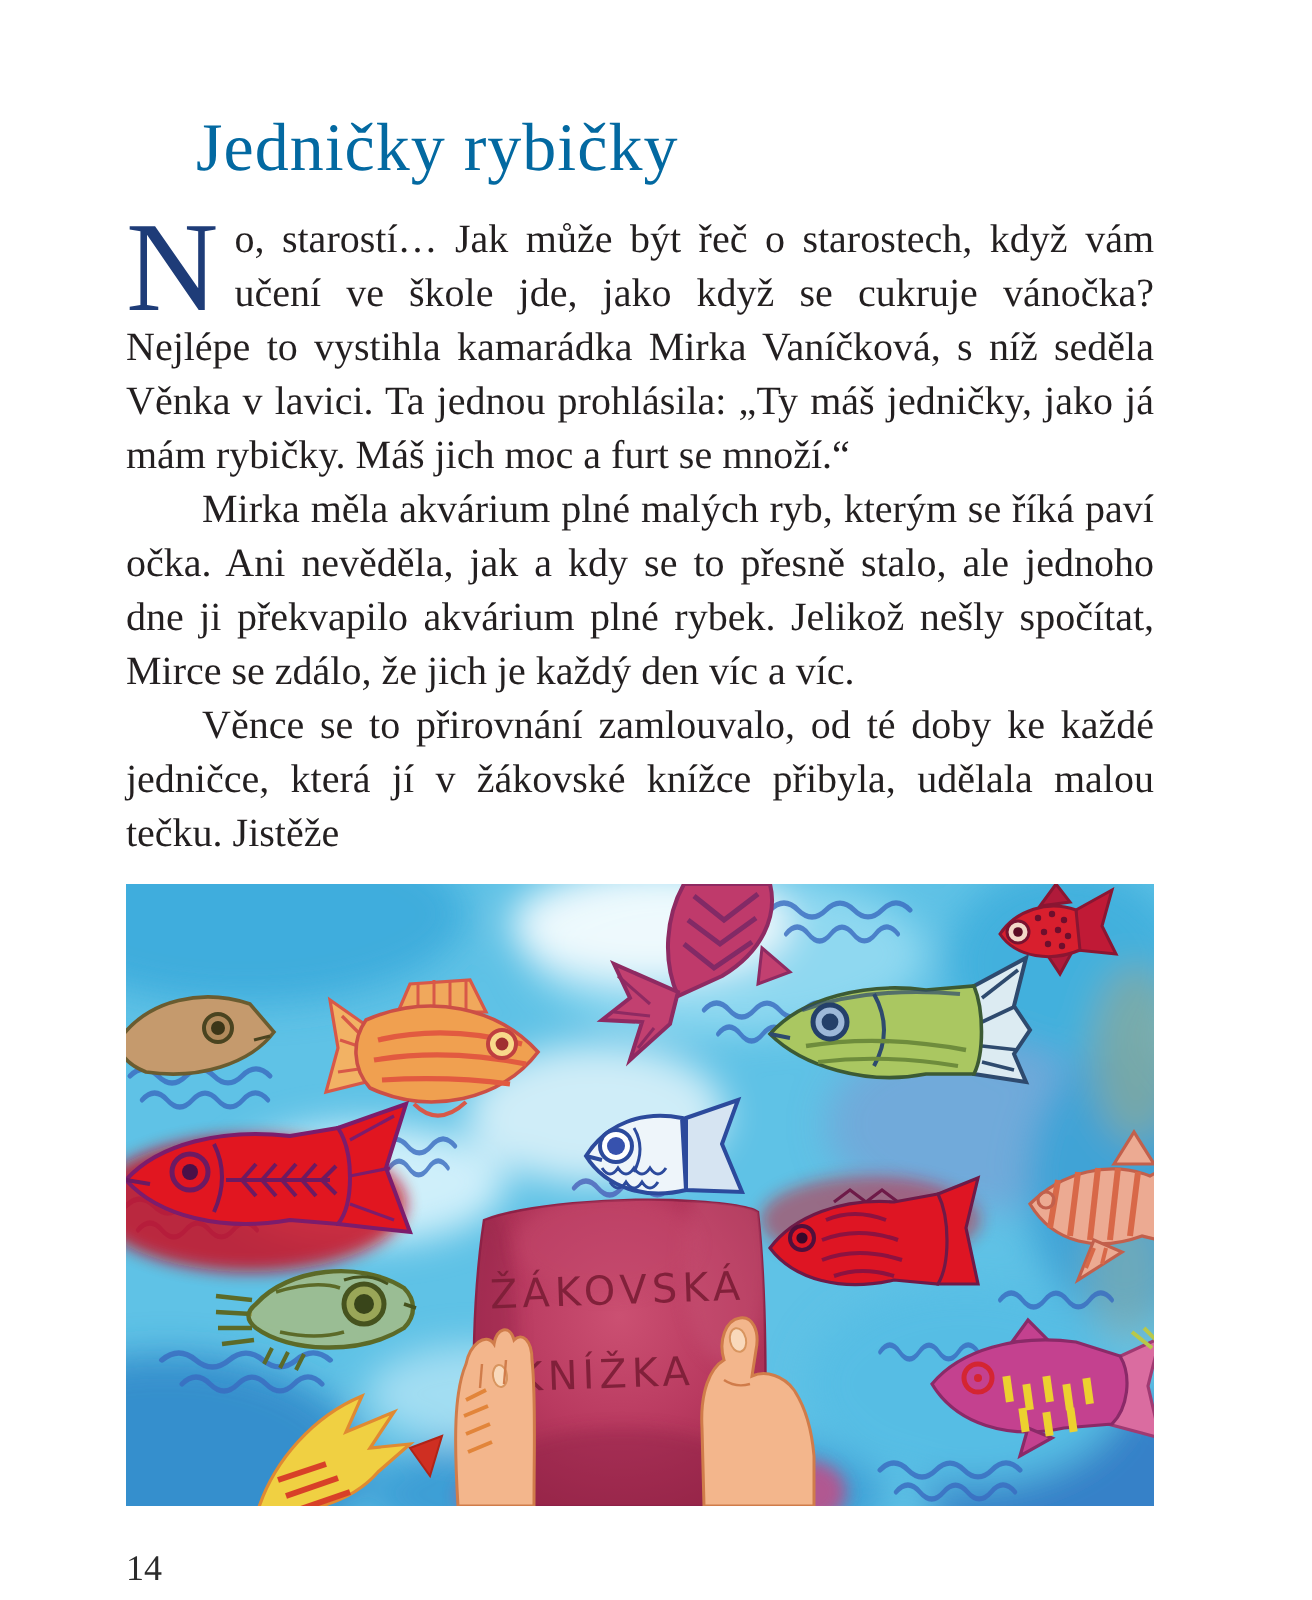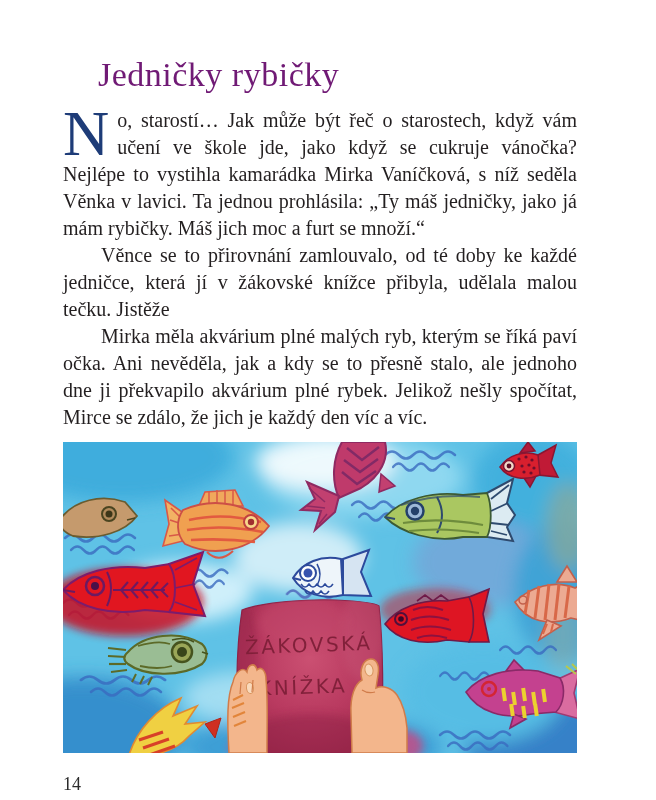--- a/index.html
+++ b/index.html
@@ -1,41 +1,41 @@
 <!DOCTYPE html>
 <html><head>
 <meta charset="utf-8">
 <style>
   html,body{margin:0;padding:0;background:#ffffff;}
   .page{position:relative;width:656px;height:800px;background:#ffffff;overflow:hidden;
         font-family:"Liberation Serif",serif;}
   .content{position:absolute;left:63px;top:0;width:514px;}
   h1.title{font-family:"Liberation Serif",serif;font-weight:normal;font-size:34px;
-        color:#701a75;margin:56px 0 13px 35px;letter-spacing:0.5px;}
+        color:#0369a1;margin:56px 0 13px 35px;letter-spacing:0.5px;}
   .para{font-size:20px;line-height:27px;color:#231f20;text-align:justify;margin:0;
         text-justify:inter-word;}
   .para.indent{text-indent:38px;}
   .dropcap{float:left;font-size:64px;line-height:50px;height:52px;color:#1e3c78;
         padding:2px 8px 0 0;font-family:"Liberation Serif",serif;}
   figure.illu{margin:11px 0 0 0;padding:0;width:514px;height:311px;line-height:0;}
   .pagenum{width:514px;text-align:left;margin-top:21px;font-size:18px;color:#2b2b2b;}
 </style>
 </head>
 <body>
 
 <div class="page">
   <main class="content">
 
     <h1 class="title">Jedničky rybičky</h1>
 
     <p class="para"><span class="dropcap">N</span><span>o, starostí… Jak může být řeč o starostech, když vám učení ve škole jde, jako když se cukruje vánočka? Nejlépe to vystihla kamarádka Mirka Vaníčková, s níž seděla Věnka v lavici. Ta jednou prohlásila: „Ty máš jedničky, jako já mám rybičky. Máš jich moc a furt se množí.“</span></p>
 
+    <p class="para indent">Mirka měla akvárium plné malých ryb, kterým se říká paví očka. Ani nevěděla, jak a kdy se to přesně stalo, ale jednoho dne ji překvapilo akvárium plné rybek. Jelikož nešly spočítat, Mirce se zdálo, že jich je každý den víc a víc.</p>
+
     <p class="para indent">Věnce se to přirovnání zamlouvalo, od té doby ke každé jedničce, která jí v žákovské knížce přibyla, udělala malou tečku. Jistěže</p>
-
-    <p class="para indent">Mirka měla akvárium plné malých ryb, kterým se říká paví očka. Ani nevěděla, jak a kdy se to přesně stalo, ale jednoho dne ji překvapilo akvárium plné rybek. Jelikož nešly spočítat, Mirce se zdálo, že jich je každý den víc a víc.</p>
 
     <figure class="illu">
       <svg viewBox="0 0 514 311" width="514" height="311">
         <defs>
           <filter id="soft" x="-40%" y="-40%" width="180%" height="180%">
               <feGaussianBlur stdDeviation="9"></feGaussianBlur>
             </filter>
           <filter id="soft2" x="-60%" y="-60%" width="220%" height="220%">
               <feGaussianBlur stdDeviation="4"></feGaussianBlur>
             </filter>

